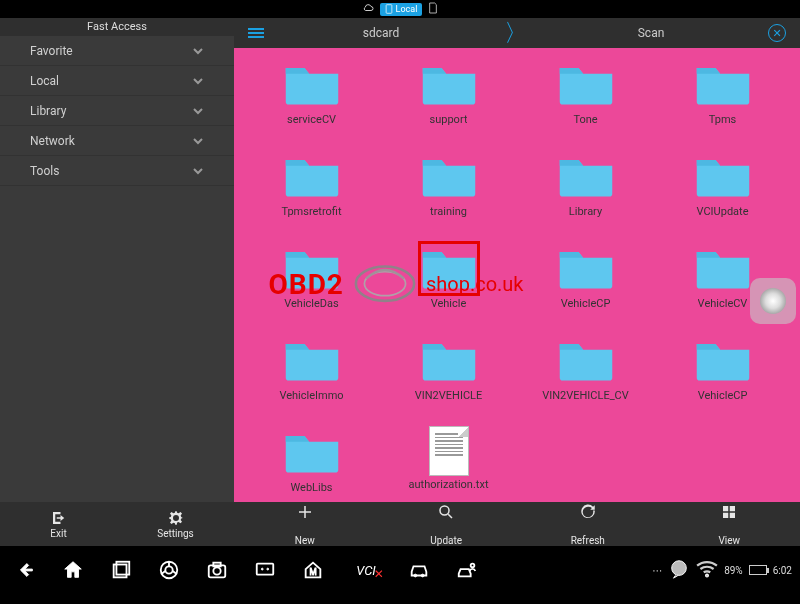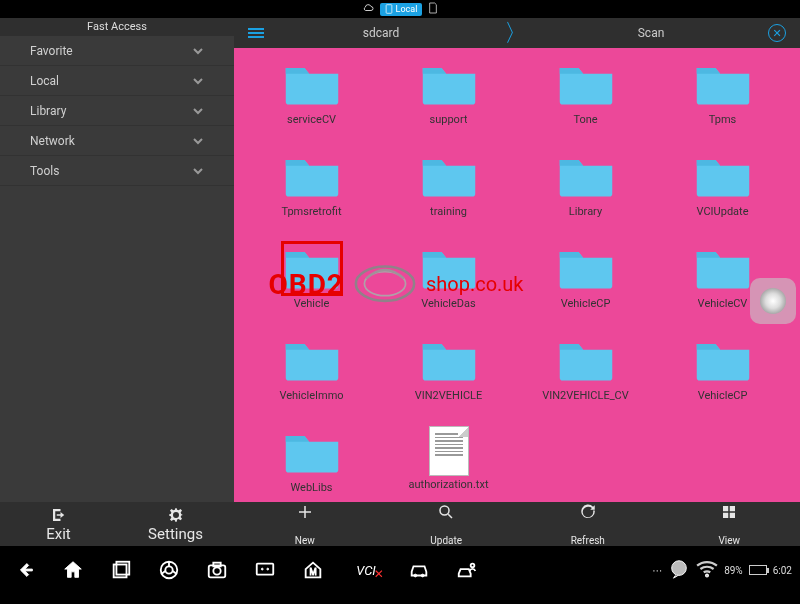--- a/index.html
+++ b/index.html
@@ -22,21 +22,21 @@
   .sidebar-item {
     height: 30px; display: flex; align-items: center; justify-content: space-between;
     padding: 0 30px; color: #d0d0d0; font-size: 12px; border-bottom: 1px solid rgba(0,0,0,0.12);
     cursor: pointer;
   }
   .sidebar-item svg { width: 12px; height: 12px; }
   .sidebar-fill { flex: 1; }
 
   
   .sidebar-bottom { display: flex; height: 44px; background: #2f2f2f; }
-  .sbtn { flex: 1; display: flex; flex-direction: column; align-items: center; justify-content: center; gap: 1px; color: #e6e6e6; font-size: 15px; cursor: pointer; }
+  .sbtn { flex: 1; display: flex; flex-direction: column; align-items: center; justify-content: center; gap: 1px; color: #e6e6e6; font-size: 10px; cursor: pointer; }
   .sbtn svg { width: 18px; height: 18px; }
 
   
   .content { flex: 1; background: #ec4899; display: flex; flex-direction: column; position: relative; }
 
   
   .content-header {
     height: 30px; background: #2f2f2f; display: flex; align-items: center; color: #ccc;
     font-size: 12px; padding: 0 14px; gap: 8px;
   }
@@ -239,32 +239,32 @@
           <div class="fname">Library</div>
         </div>
         <div class="tile">
           <div class="folder-icon"><svg viewBox="0 0 64 52">
               <path d="M4 10h20l5 6h31v30a3 3 0 0 1-3 3H7a3 3 0 0 1-3-3z" fill="#5ec7ef"></path>
               <path d="M4 10h20l5 6H4z" fill="#4db8e2"></path>
             </svg></div>
           <div class="fname">VCIUpdate</div>
         </div>
         <div class="tile">
+          <div class="folder-icon"><svg viewBox="0 0 64 52">
+              <path d="M4 10h20l5 6h31v30a3 3 0 0 1-3 3H7a3 3 0 0 1-3-3z" fill="#5ec7ef"></path>
+              <path d="M4 10h20l5 6H4z" fill="#4db8e2"></path>
+            </svg></div>
+          <div class="fname">VehicleDas</div>
+        </div>
+        <div class="tile">
           <div class="folder-icon highlighted"><svg viewBox="0 0 64 52">
               <path d="M4 10h20l5 6h31v30a3 3 0 0 1-3 3H7a3 3 0 0 1-3-3z" fill="#5ec7ef"></path>
               <path d="M4 10h20l5 6H4z" fill="#4db8e2"></path>
             </svg></div>
           <div class="fname">Vehicle</div>
-        </div>
-        <div class="tile">
-          <div class="folder-icon"><svg viewBox="0 0 64 52">
-              <path d="M4 10h20l5 6h31v30a3 3 0 0 1-3 3H7a3 3 0 0 1-3-3z" fill="#5ec7ef"></path>
-              <path d="M4 10h20l5 6H4z" fill="#4db8e2"></path>
-            </svg></div>
-          <div class="fname">VehicleDas</div>
         </div>
         <div class="tile">
           <div class="folder-icon"><svg viewBox="0 0 64 52">
               <path d="M4 10h20l5 6h31v30a3 3 0 0 1-3 3H7a3 3 0 0 1-3-3z" fill="#5ec7ef"></path>
               <path d="M4 10h20l5 6H4z" fill="#4db8e2"></path>
             </svg></div>
           <div class="fname">VehicleCP</div>
         </div>
         <div class="tile">
           <div class="folder-icon"><svg viewBox="0 0 64 52">

